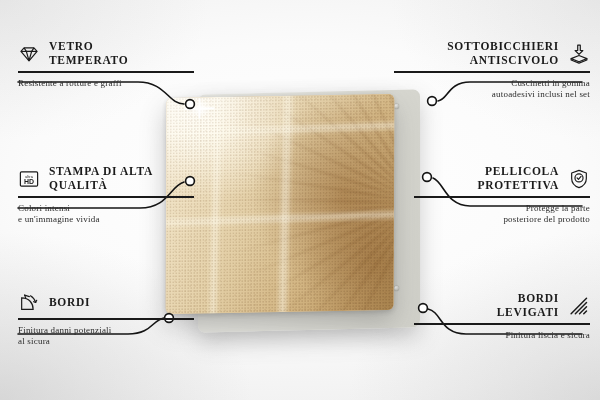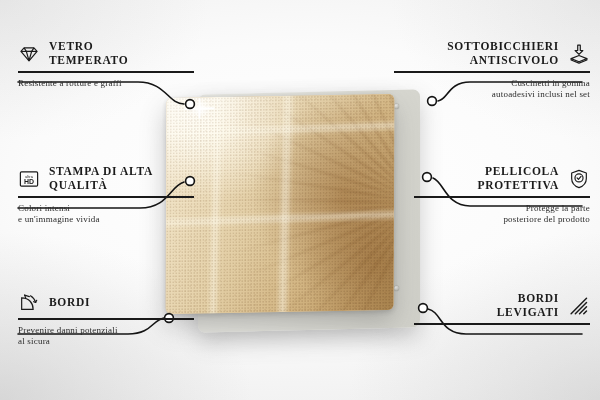--- a/index.html
+++ b/index.html
@@ -262,21 +262,21 @@
           <path d="M19.2 11.4 L20.4 9.0"></path>
             <path d="M19.2 11.4 L17.0 10.6"></path>
         </svg>
       </span>
       <span class="c-title">
         <span>BORDI</span><br>
       </span>
     </div>
     <div class="c-rule"></div>
     <div class="c-sub">
-      <span>Prevenire danni potenziali</span><br>
+      <span>Finitura danni potenziali</span><br>
       <span>al sicura</span>
     </div>
   </div>
 
   <div class="callout right" id="co-sotto">
     <div class="c-head">
       <span class="c-title" style="flex:1">
         <span>SOTTOBICCHIERI</span><br>
         <span>ANTISCIVOLO</span>
       </span>
@@ -325,15 +325,18 @@
       <span class="ico">
         <svg viewBox="0 0 24 24" fill="none" stroke="#1b1b1b" stroke-width="1.6" stroke-linecap="round">
           <path d="M3.4 20.4 L20.2 3.6"></path>
           <path d="M8.0 20.4 L20.2 8.2"></path>
           <path d="M12.6 20.4 L20.2 12.8"></path>
           <path d="M17.2 20.4 L20.2 17.4"></path>
         </svg>
       </span>
     </div>
     <div class="c-rule"></div>
+    <div class="c-sub">
+      <span>Finitura liscia e sicura</span>
+    </div>
   </div>
 
 </div>
 
 </body></html>

